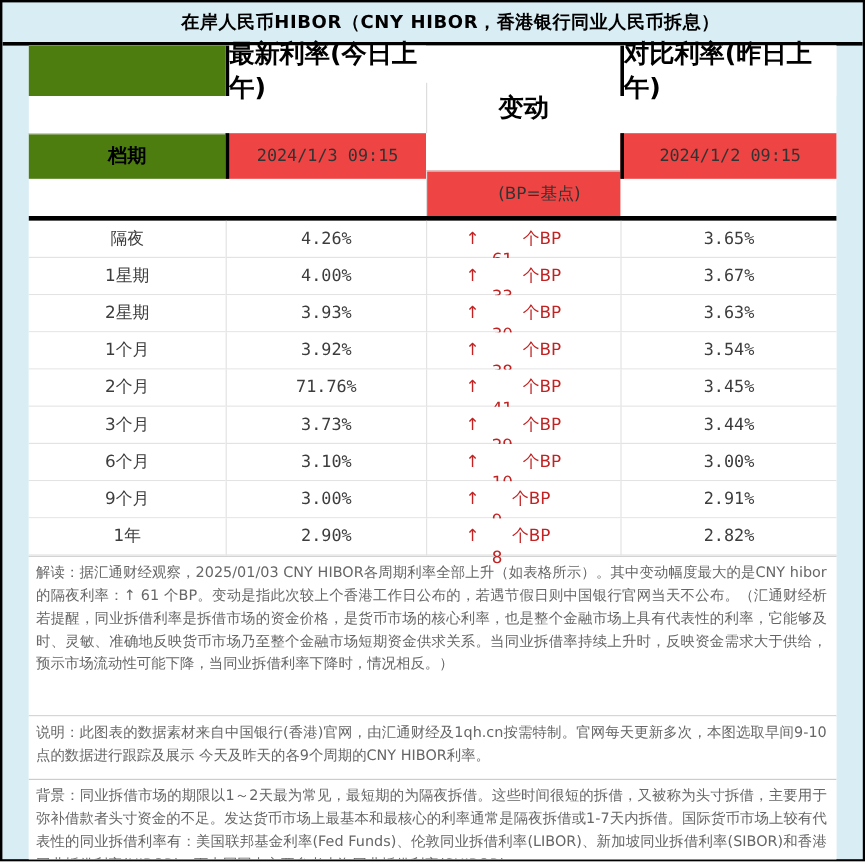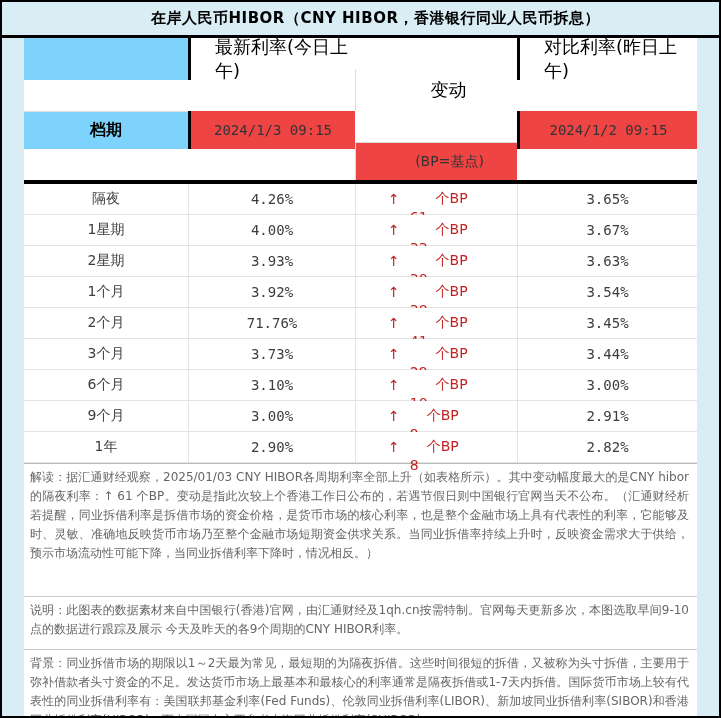--- a/index.html
+++ b/index.html
@@ -11,23 +11,23 @@
   .title-bar{
     height:33px;border-bottom:3px solid #000;
     display:flex;align-items:center;justify-content:center;
     font-size:15px;font-weight:bold;color:#000;letter-spacing:.5px;padding-left:30px;
   }
   .sheet{margin-left:22px;width:673px;background:#fff;}
   .grid{display:grid;grid-template-columns:164px 167px 162px 180px;}
   .cell{display:flex;align-items:center;justify-content:center;box-sizing:border-box;}
   
   .hdr{border-bottom:4px solid #000;}
-  .h1 .cell{height:42px;font-size:18px;font-weight:normal;color:#000;background:#fff;padding-left:24px;}
+  .h1 .cell{height:42px;font-size:21px;font-weight:bold;color:#000;background:#fff;}
   .h2 .cell{height:38px;font-size:14px;color:#333;background:#ef4444;}
-  .h2 .c1,.h1 .c1{background:#7dd3fc;}
+  .h2 .c1,.h1 .c1{background:#4d7c0f;}
   .h2 .c1{font-weight:bold;font-size:16px;color:#000;border-top:1px solid #ddd;}
   .h2 .c3{border-top:1px solid #ddd;padding-left:26px;}
   .datecell{background:#b2d9e6;font-family:"DejaVu Sans Mono",monospace;font-size:14px;}
   .hdr .c2{border-left:3px solid #000;}
   .hdr .c4{border-left:3px solid #000;}
   .hdr .c3{border-left:1px solid #ddd;margin-top:31px;}
   
   .drow .cell{height:31px;font-size:14px;color:#3d3d3d;border-bottom:1px solid #e3e3e3;background:#fff;}
   .drow .c2,.drow .c3,.drow .c4{border-left:1px solid #e3e3e3;}
   .drow .c2,.drow .c4{font-family:"DejaVu Sans Mono",monospace;}

